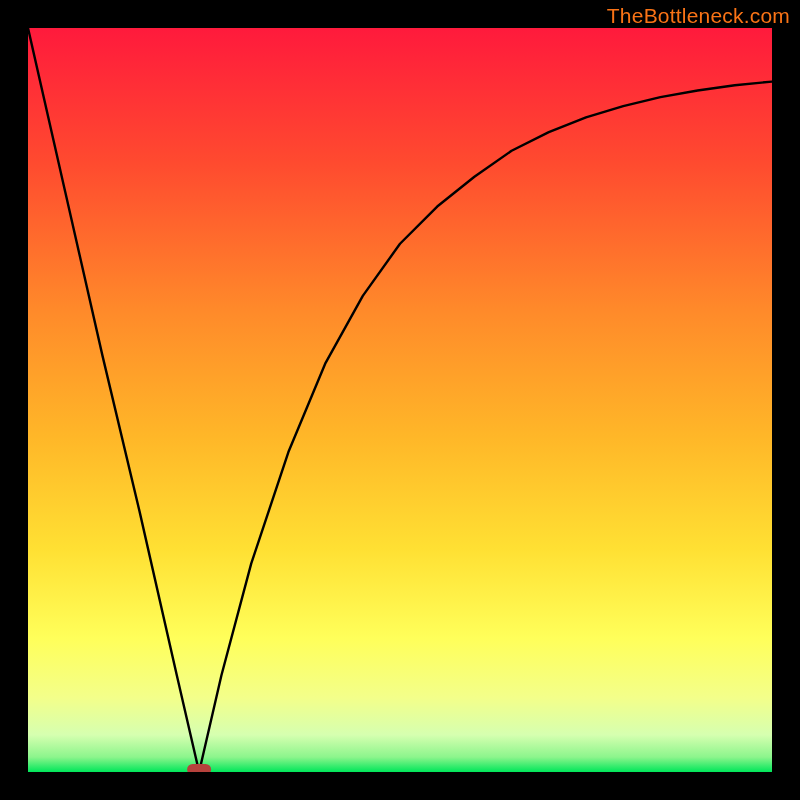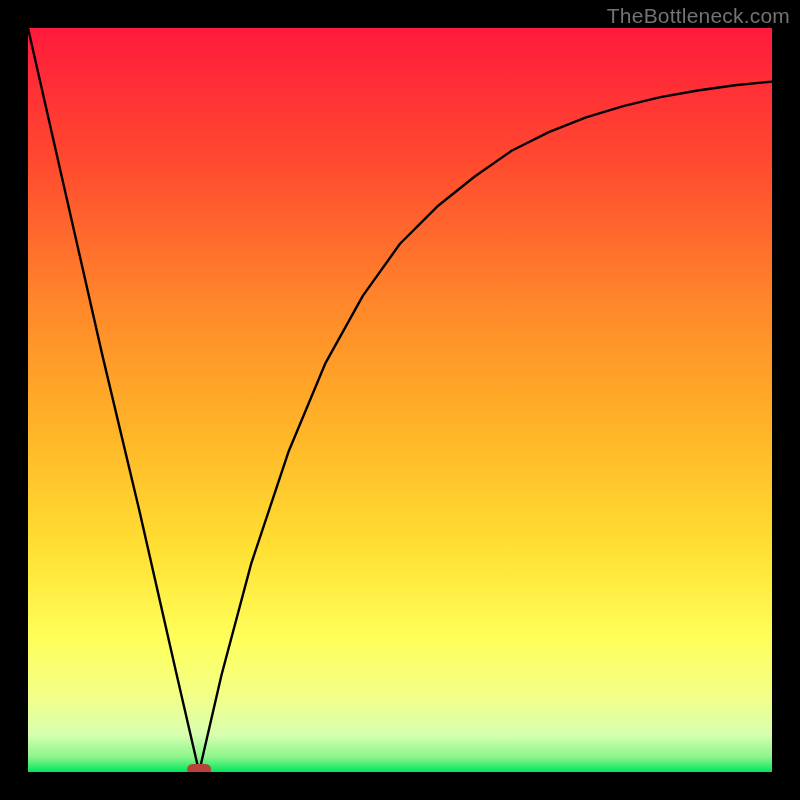--- a/index.html
+++ b/index.html
@@ -27,21 +27,21 @@
   }
   .plot svg {
     display: block;
     width: 744px;
     height: 744px;
   }
   .watermark {
     position: absolute;
     top: 4px;
     right: 10px;
-    color: #737373;
+    color: #f97316;
     font-size: 21px;
     font-weight: 500;
     letter-spacing: 0.2px;
   }
 </style>
 </head>
 <body>
 
 <div class="frame">
   <div class="plot">

